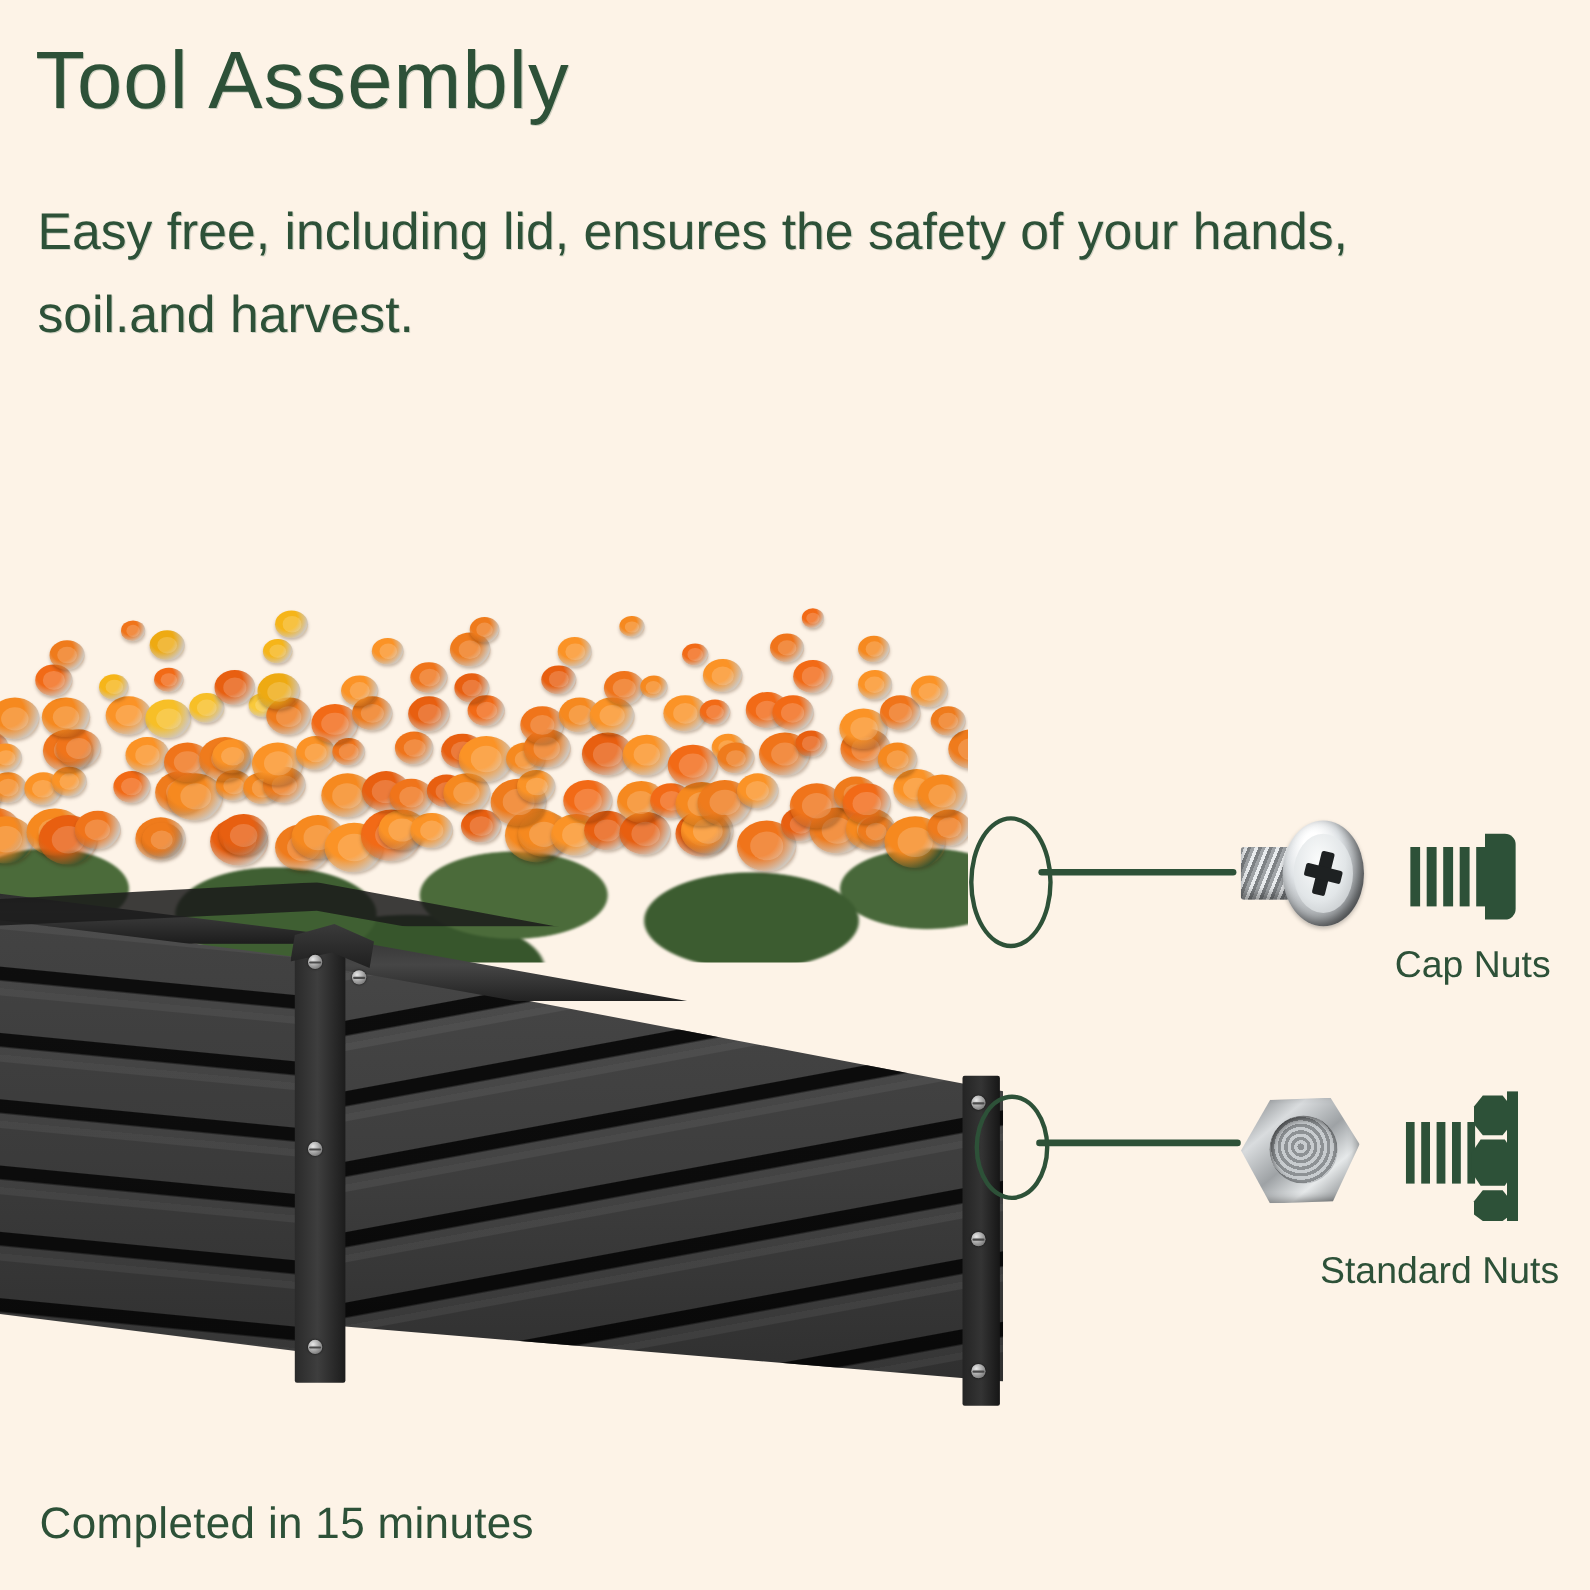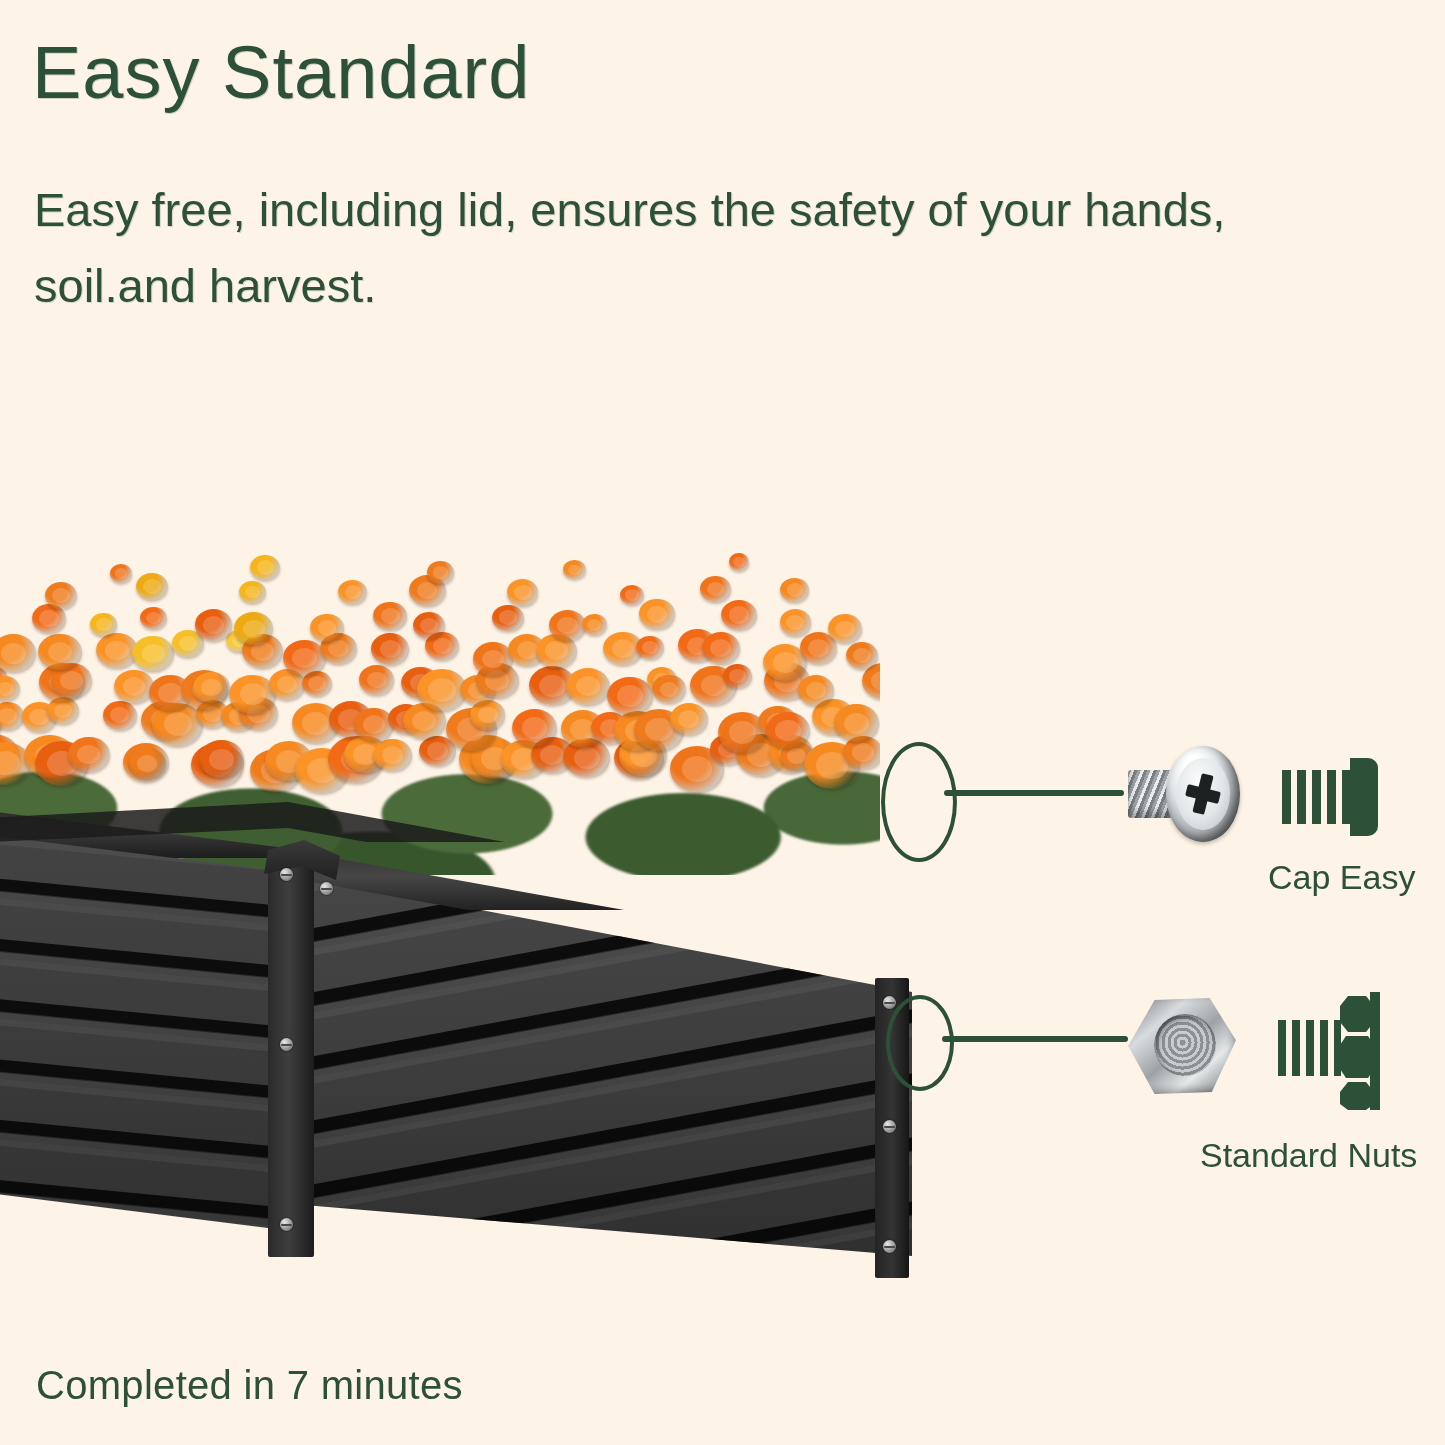--- a/index.html
+++ b/index.html
@@ -204,21 +204,21 @@
   .glyph{position:absolute;}
   .glyph-label{
     position:absolute;font-size:34px;color:#2d5138;white-space:nowrap;
   }
 </style>
 </head>
 <body>
 
 <div class="stage">
 
-  <div class="headline">Easy Standard</div>
+  <div class="headline">Tool Assembly</div>
   <div class="subhead">Easy free, including lid, ensures the safety of your hands, soil.and harvest.</div>
 
   <div class="planter">
 
     <div class="flowers">
       <div class="foliage"></div>
       <div id="bloom-layer">
           <div class="blossom" style="left: -13.2692px; top: 188.915px; width: 53.5576px; height: 44.9884px; background: radial-gradient(circle at 36% 32%, rgb(240, 116, 26) 0px, rgb(240, 116, 26) 38%, rgba(0, 0, 0, 0.18) 74%, rgb(240, 116, 26) 100%); box-shadow: rgba(60, 30, 0, 0.28) 0px 2px 3px;"></div>
           <div class="blossom" style="left: -0.079561px; top: 196.935px; width: 51.0331px; height: 42.8678px; background: radial-gradient(circle at 36% 32%, rgb(246, 137, 31) 0px, rgb(246, 137, 31) 38%, rgba(0, 0, 0, 0.18) 74%, rgb(246, 137, 31) 100%); box-shadow: rgba(60, 30, 0, 0.28) 0px 2px 3px;"></div>
           <div class="blossom" style="left: 43.8968px; top: 189.56px; width: 52.2327px; height: 43.8754px; background: radial-gradient(circle at 36% 32%, rgb(246, 137, 31) 0px, rgb(246, 137, 31) 38%, rgba(0, 0, 0, 0.18) 74%, rgb(246, 137, 31) 100%); box-shadow: rgba(60, 30, 0, 0.28) 0px 2px 3px;"></div>
@@ -405,21 +405,21 @@
       <g fill="#2d5138">
         <rect x="0" y="18" width="9" height="54"></rect>
         <rect x="15" y="18" width="9" height="54"></rect>
         <rect x="30" y="18" width="9" height="54"></rect>
         <rect x="45" y="18" width="9" height="54"></rect>
         <rect x="60" y="18" width="8" height="54"></rect>
         <path d="M68 6 h18 a10 10 0 0 1 10 10 v58 a10 10 0 0 1 -10 10 h-18 z"></path>
       </g>
     </svg>
   </div>
-  <div class="glyph-label" style="left:1268px;top:858px;">Cap Easy</div>
+  <div class="glyph-label" style="left:1268px;top:858px;">Cap Nuts</div>
 
   <div class="callout-ellipse" style="left:886px;top:995px;width:60px;height:88px;"></div>
   <div class="leader" style="left:942px;top:1036px;width:186px;"></div>
 
   <div class="nut-photo">
     <div class="hex"></div>
     <div class="hex-bore"></div>
   </div>
 
   <div class="glyph" style="left:1278px;top:992px;width:104px;height:118px;">
@@ -432,14 +432,14 @@
         <rect x="56" y="28" width="7" height="56"></rect>
         <polygon points="70,4 88,4 96,14 96,30 88,40 70,40 62,30 62,14"></polygon>
         <polygon points="68,44 90,44 98,56 98,74 90,86 68,86 60,74 60,56"></polygon>
         <polygon points="70,90 88,90 96,100 96,112 88,118 70,118 62,112 62,100"></polygon>
         <rect x="92" y="0" width="10" height="118"></rect>
       </g>
     </svg>
   </div>
   <div class="glyph-label" style="left:1200px;top:1136px;">Standard Nuts</div>
 
-  <div class="footnote">Completed in 7 minutes</div>
+  <div class="footnote">Completed in 15 minutes</div>
 </div>
 
 </body></html>

